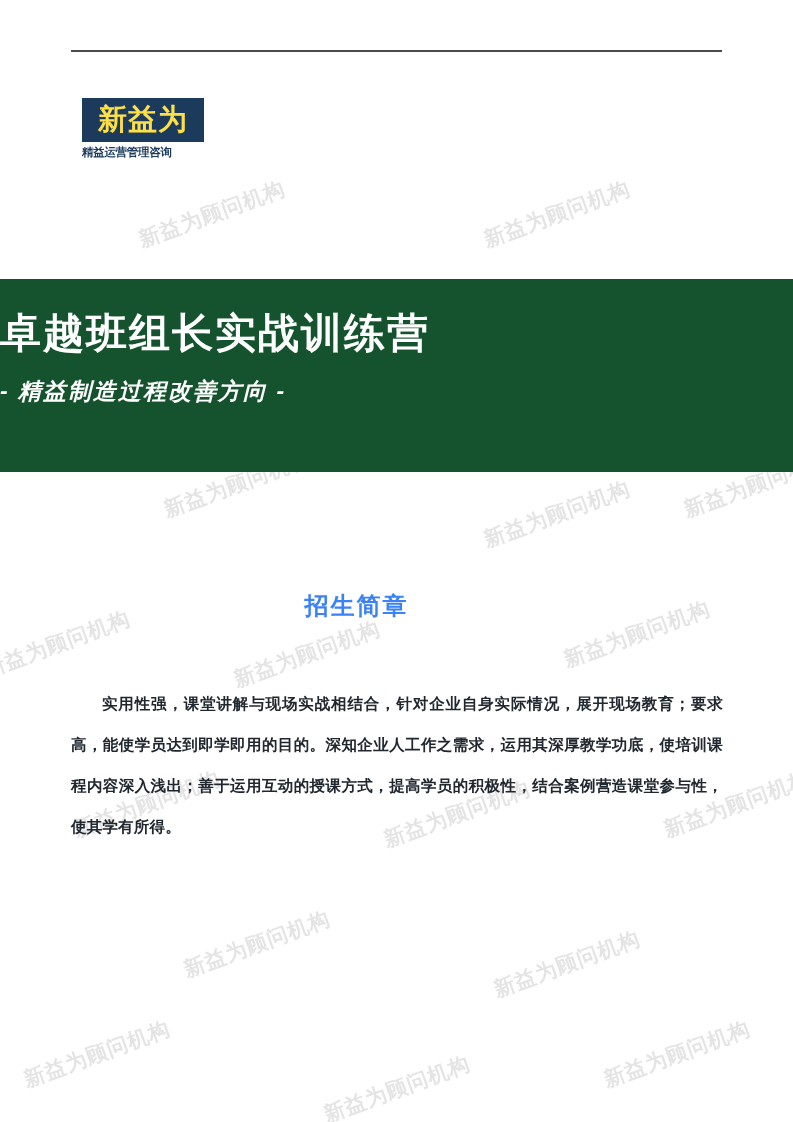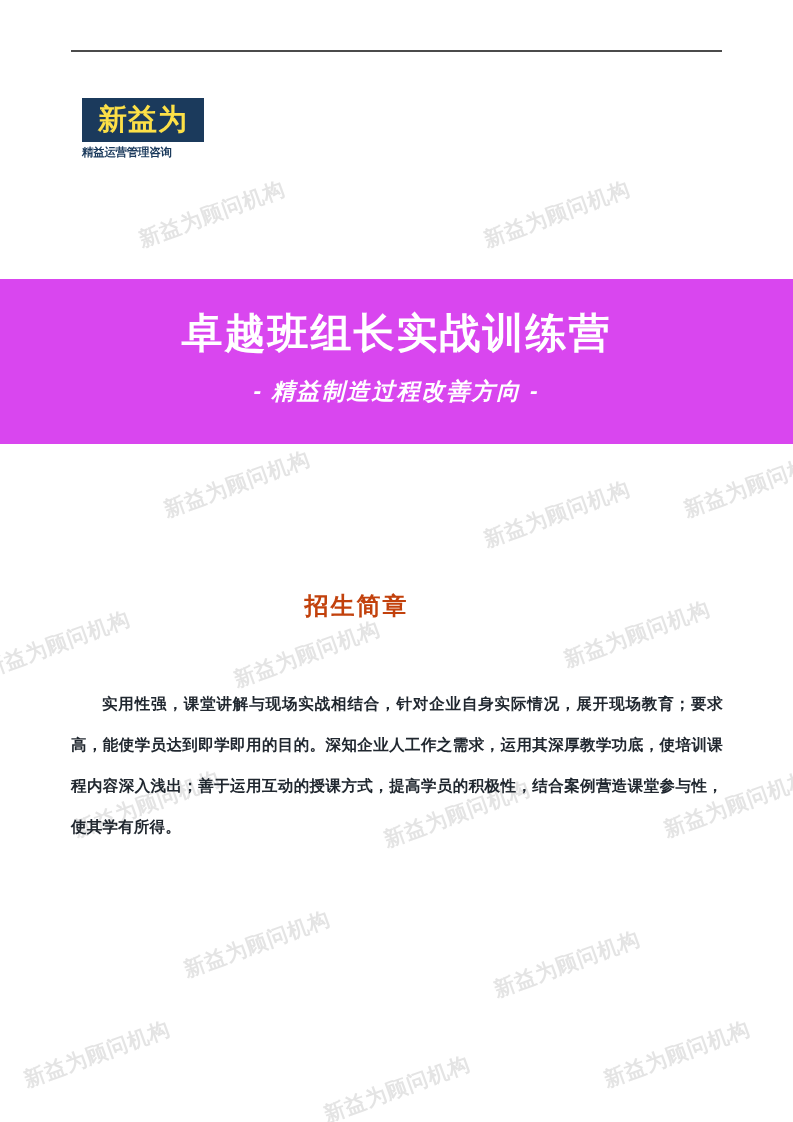--- a/index.html
+++ b/index.html
@@ -85,24 +85,23 @@
     border-top: 1px solid #1b3a5c;
     box-sizing: border-box;
   }
 
   
   .title-band {
     position: absolute;
     left: 0;
     top: 279px;
     width: 793px;
-    height: 165px;
-    background: #d946ef;
+    height: 193px;
+    background: #14532d;
     z-index: 6;
-    text-align: center;
   }
   .title-main {
     margin-top: 30px;
     color: #ffffff;
     font-size: 41px;
     font-weight: bold;
     letter-spacing: 2px;
     line-height: 1.2;
   }
   .title-sub {
@@ -114,21 +113,21 @@
     font-style: italic;
   }
 
   
   .section-heading {
     position: absolute;
     left: 0;
     top: 590px;
     width: 713px;
     text-align: center;
-    color: #c2410c;
+    color: #3b82f6;
     font-size: 24px;
     font-weight: bold;
     letter-spacing: 2px;
     z-index: 6;
   }
 
   .body-text {
     position: absolute;
     left: 71px;
     top: 683px;

